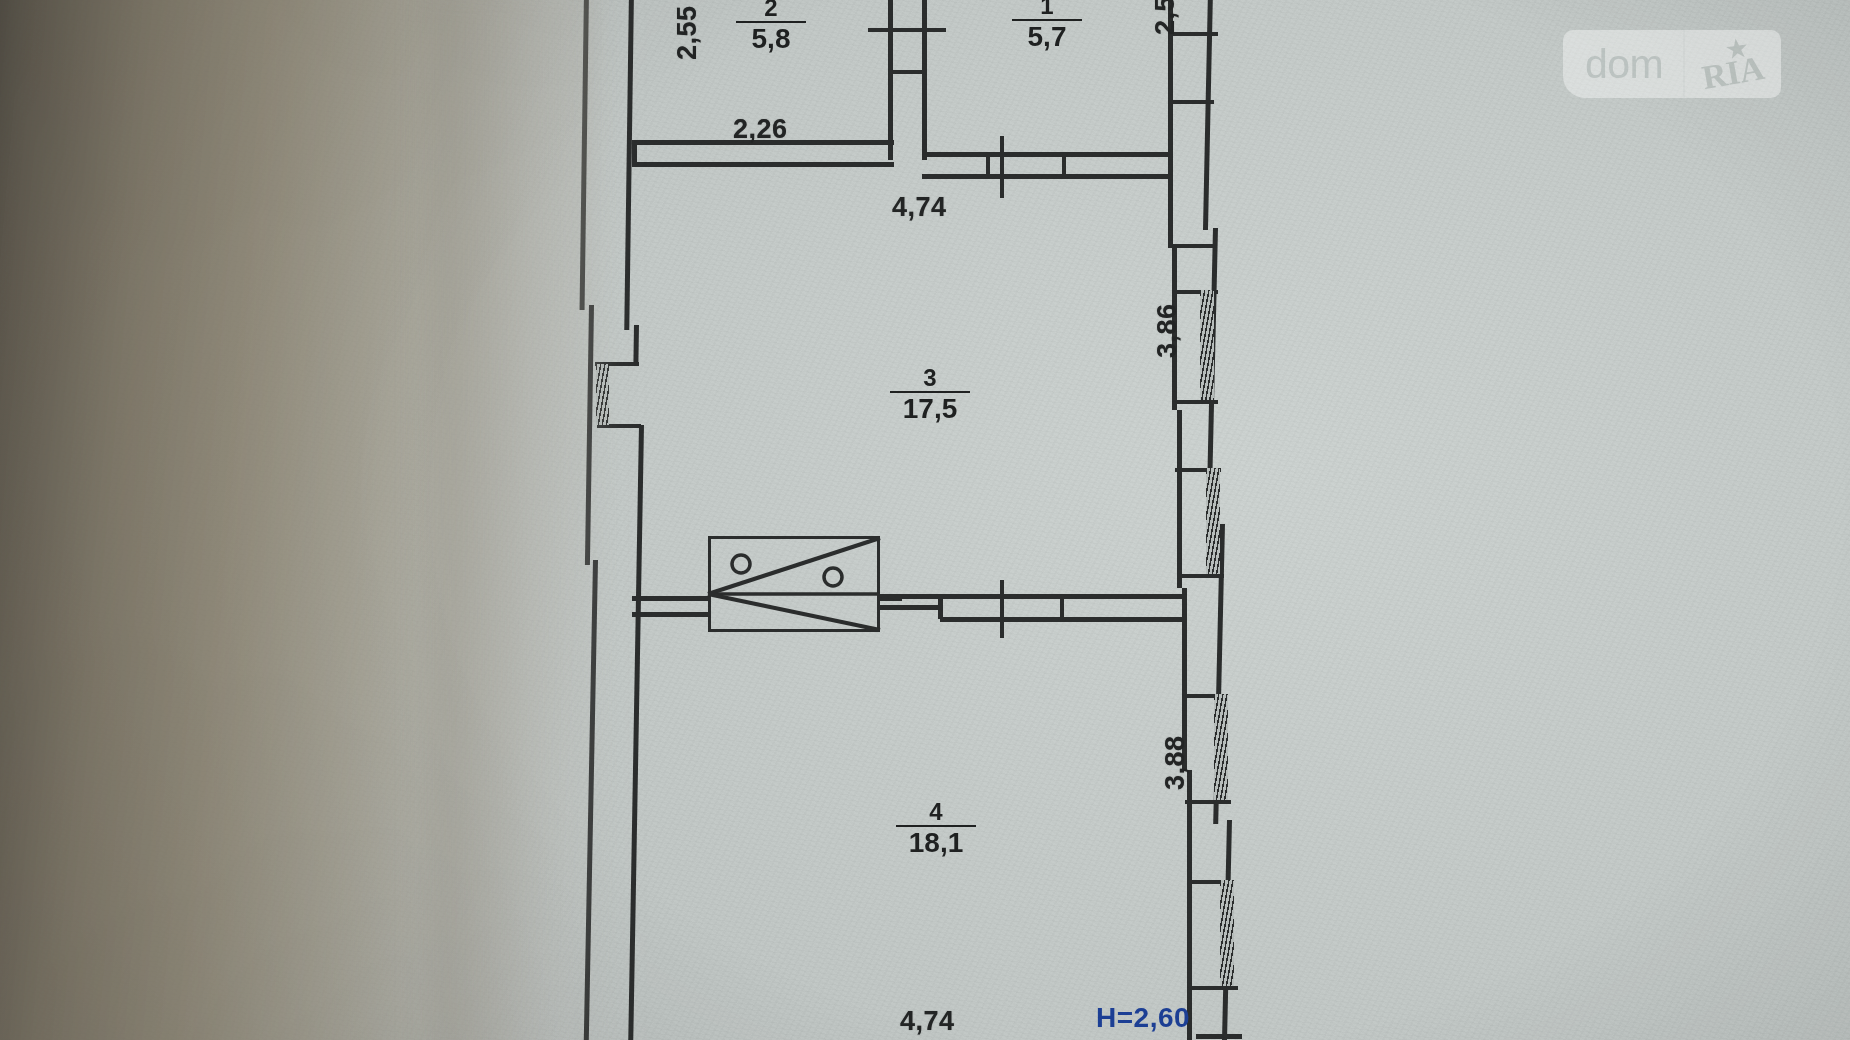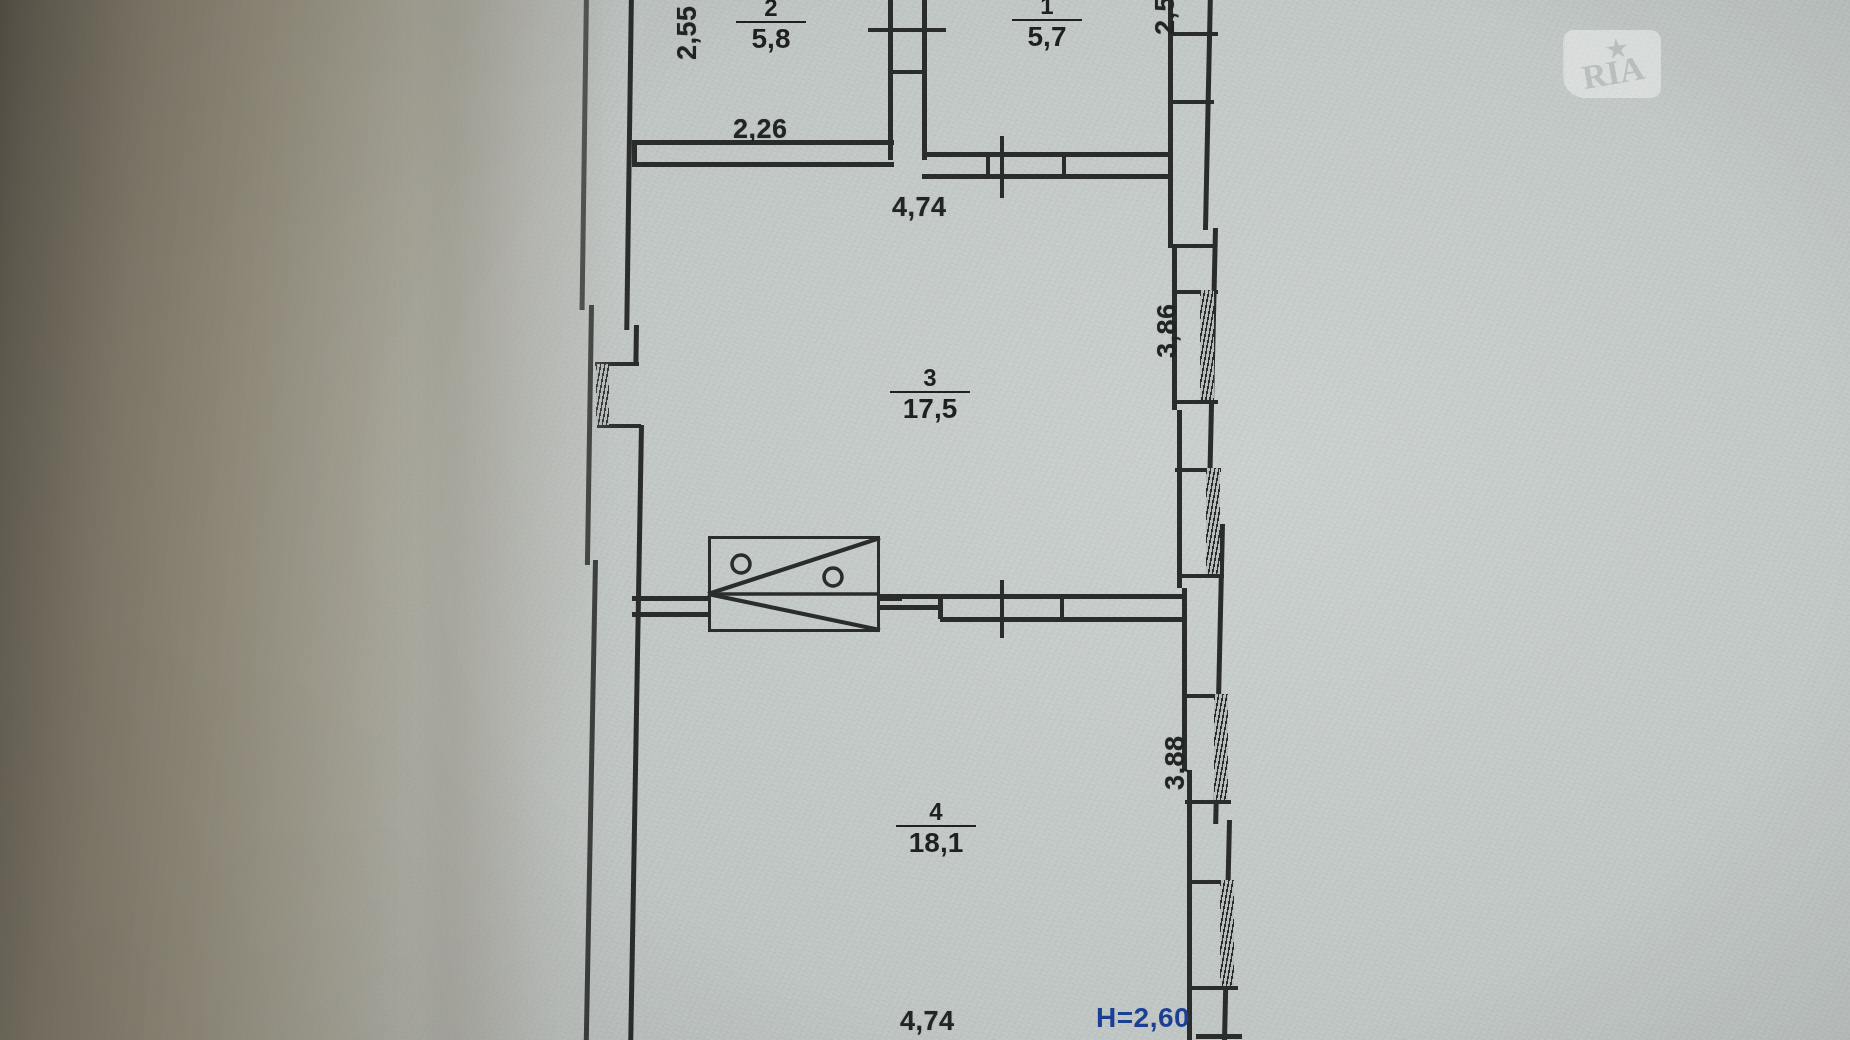--- a/index.html
+++ b/index.html
@@ -325,20 +325,21 @@
     <div class="hnote" style="left:1096px; top:1002px;">H=2,60</div>
 
   </div>
 
   <div id="grain"></div>
   <div id="blurshadow"></div>
   <div id="blurshadow2"></div>
   <div id="vignette"></div>
 
   <div id="watermark">
+    <div id="wm-dom">dom</div>
     <div id="wm-sep"></div>
     <div id="wm-ria">
       <span class="star">★</span>
       <span class="ria-text">RIA</span>
     </div>
   </div>
 
 </div>
 
 </body></html>

